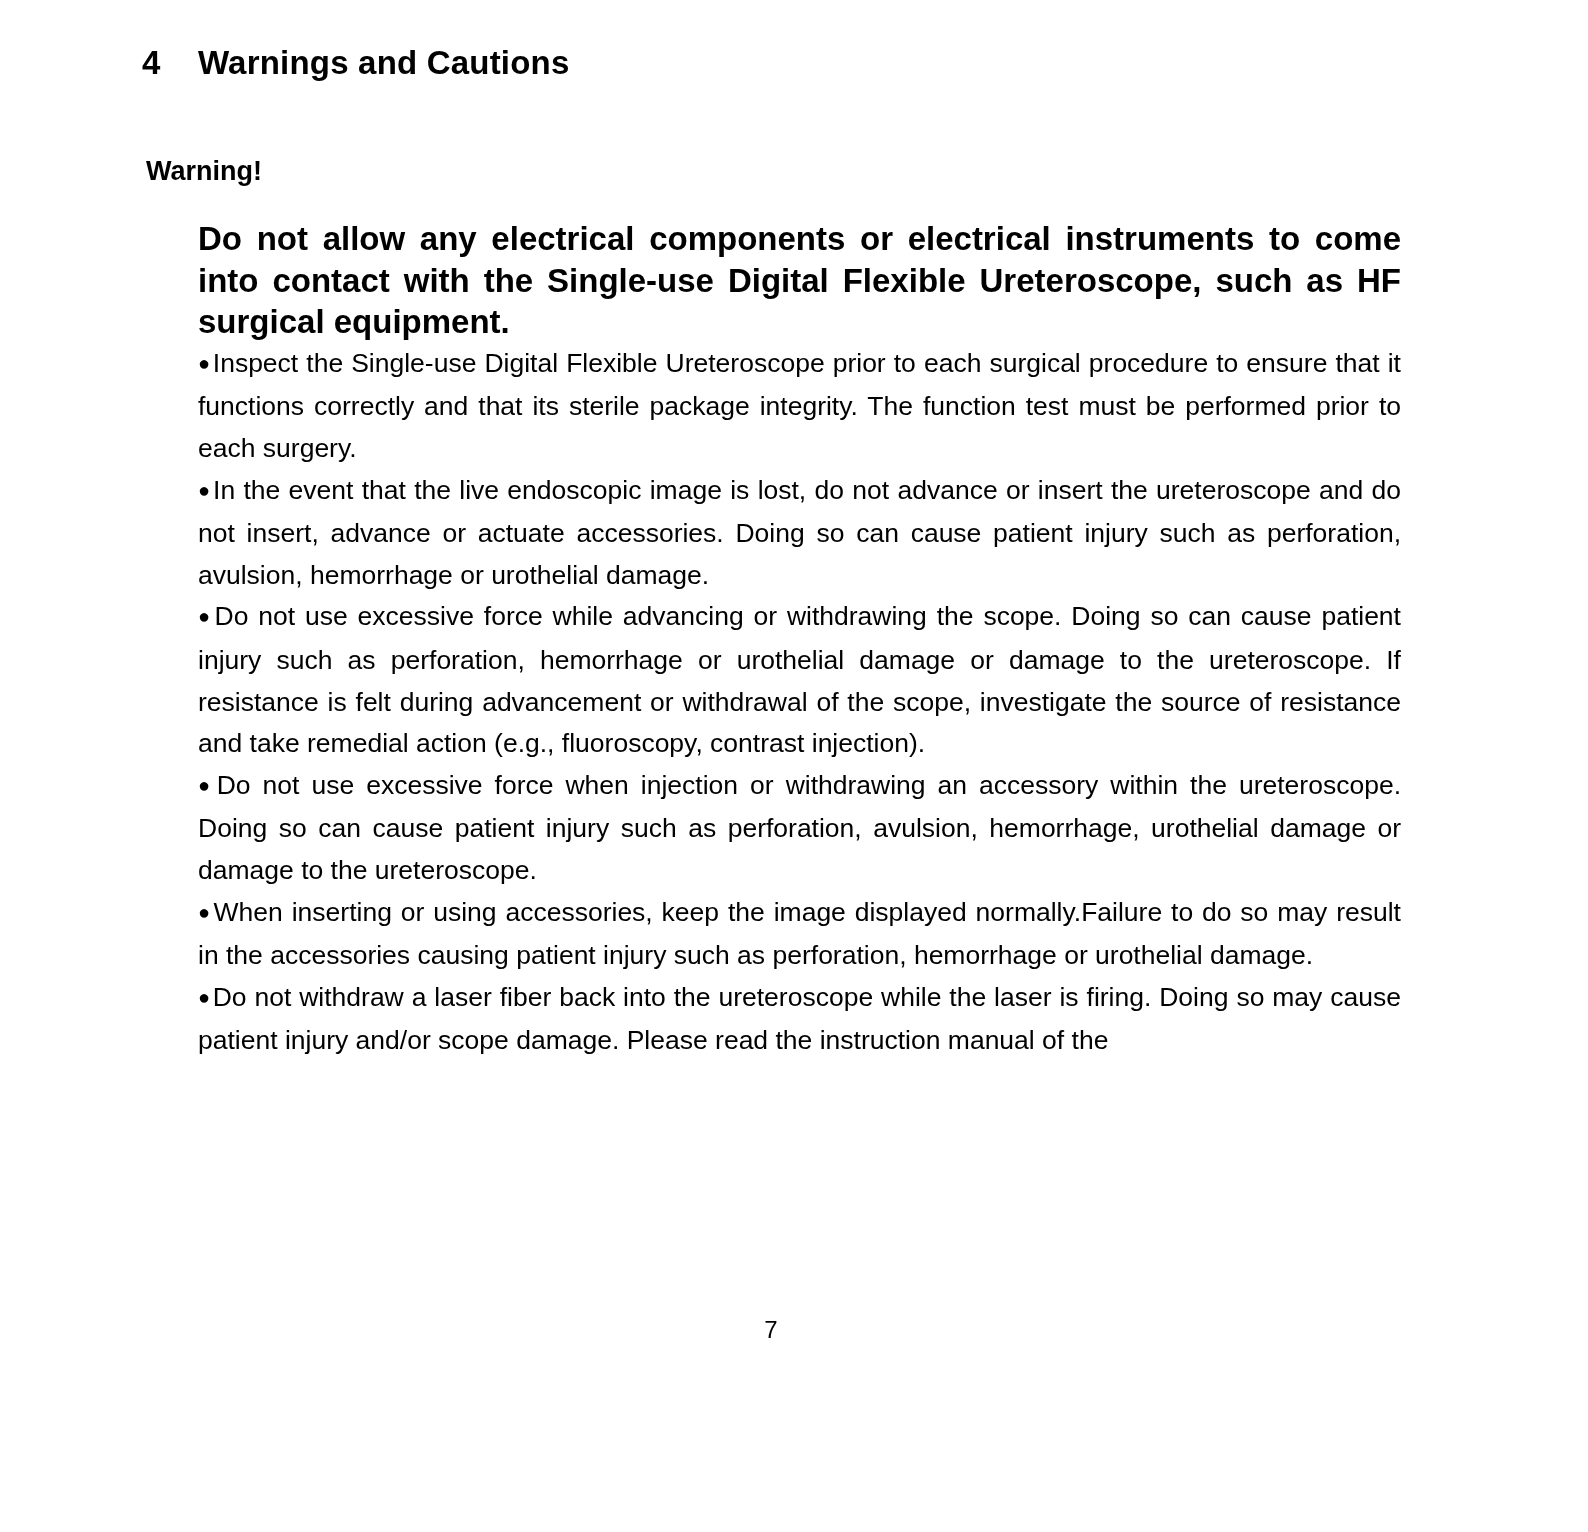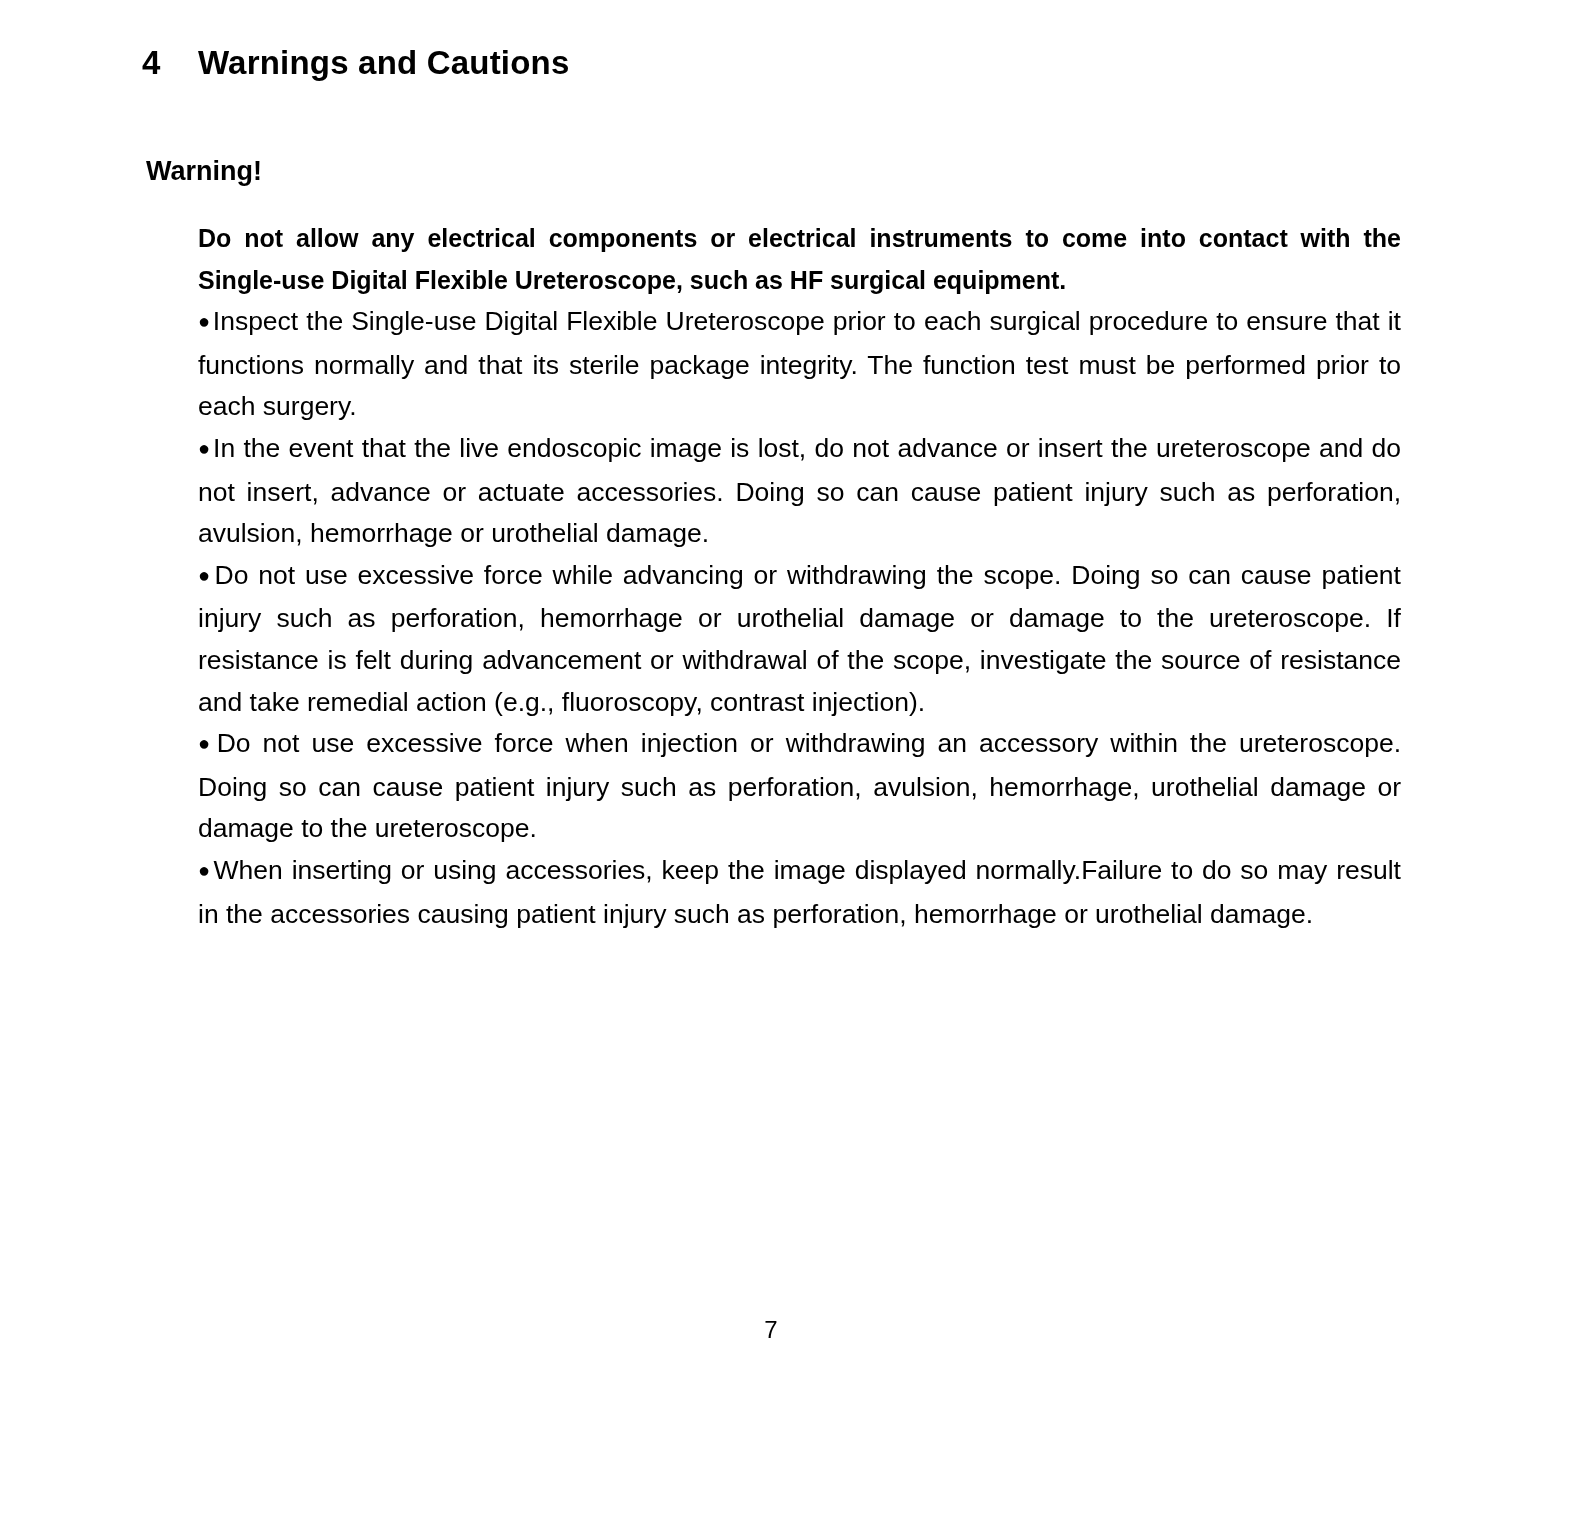--- a/index.html
+++ b/index.html
@@ -17,40 +17,41 @@
   .section-heading .num { display: inline-block; width: 56px; }
   .warning-label {
     position: absolute; left: 146px; top: 156px;
     font-size: 27px; font-weight: bold;
   }
   .body {
     position: absolute; left: 198px; top: 218px; width: 1203px;
     font-size: 26.5px; line-height: 41.6px;
   }
   .body p { margin: 0; text-align: justify; }
-  .body p.bold { font-weight: bold; font-size: 25px; }
+  .body p.bold { font-weight: bold; font-size: 33px; }
   .bullet::before { content: "\25CF"; font-size: 20px; position: relative; top: -2px; margin-right: 2px; }
   .page-number {
     position: absolute; left: 0; width: 1542px; top: 1316px;
     text-align: center; font-size: 24px;
   }
 </style>
 </head>
 <body>
 
 <div class="page">
   <h1 class="section-heading" style="margin:0;">
     <span class="num">4</span><span>Warnings and Cautions</span>
   </h1>
 
   <div class="warning-label">Warning!</div>
 
   <div class="body">
     <p class="bold">Do not allow any electrical components or electrical instruments to come into contact with the Single-use Digital Flexible Ureteroscope, such as HF surgical equipment.</p>
-    <p class="bullet">Inspect the Single-use Digital Flexible Ureteroscope prior to each surgical procedure to ensure that it  functions normally and that its sterile package integrity. The function test must be performed prior to each surgery.</p>
+    <p class="bullet">Inspect the Single-use Digital Flexible Ureteroscope prior to each surgical procedure to ensure that it  functions correctly and that its sterile package integrity. The function test must be performed prior to each surgery.</p>
     <p class="bullet">In the event that the live endoscopic image is lost, do not advance or insert the ureteroscope and do not insert, advance or actuate accessories. Doing so can cause patient injury such as perforation, avulsion, hemorrhage or urothelial damage.</p>
     <p class="bullet">Do not use excessive force while advancing or withdrawing the scope. Doing so can cause patient injury such as perforation, hemorrhage or urothelial damage or damage to the ureteroscope. If resistance is felt during advancement or withdrawal of the scope, investigate the source of resistance and take remedial action (e.g., fluoroscopy, contrast injection).</p>
     <p class="bullet">Do not use excessive force when injection or withdrawing an accessory within the ureteroscope. Doing so can cause patient injury such as perforation, avulsion, hemorrhage, urothelial damage or damage to the ureteroscope.</p>
     <p class="bullet">When inserting or using accessories, keep the image displayed normally.Failure to do so may result in the accessories causing patient injury such as perforation, hemorrhage or urothelial damage.</p>
+    <p class="bullet">Do not withdraw a laser fiber back into the ureteroscope while the laser is firing. Doing so may cause patient injury and/or scope damage. Please read the instruction manual of the</p>
   </div>
 
   <div class="page-number">7</div>
 </div>
 
 </body></html>

